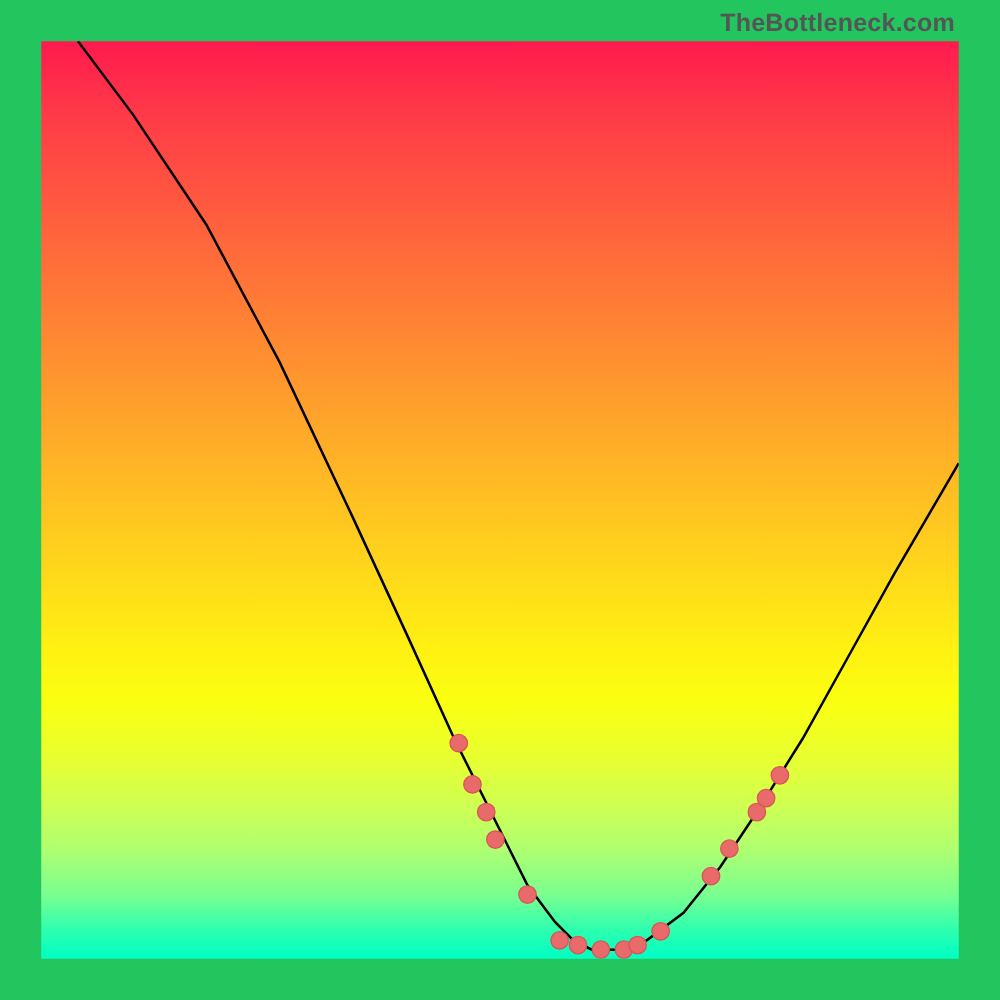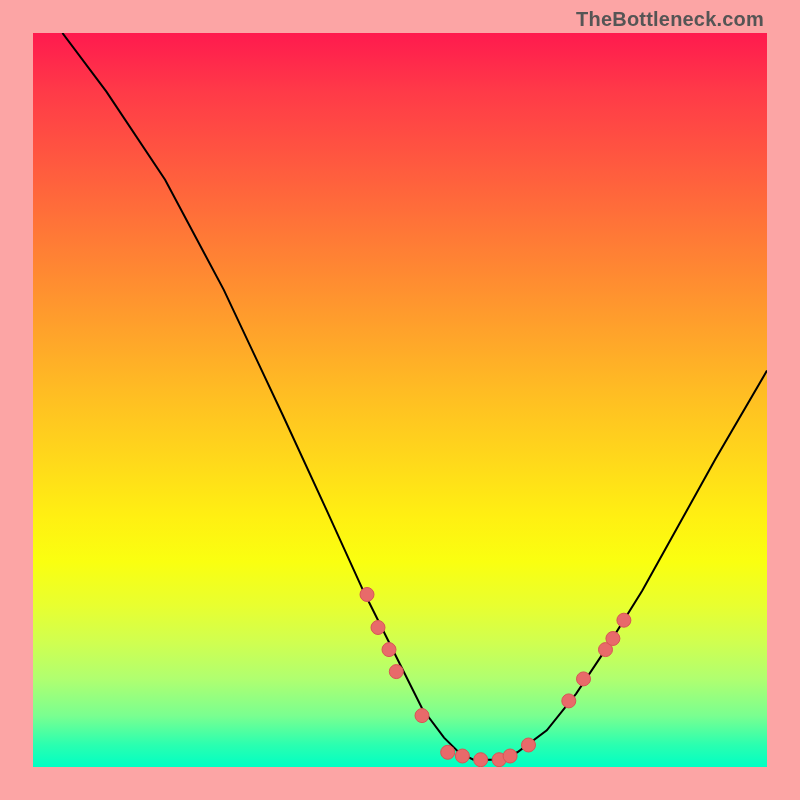--- a/index.html
+++ b/index.html
@@ -10,21 +10,21 @@
     height: 800px;
     overflow: hidden;
     font-family: Arial, sans-serif;
   }
   .frame {
     position: absolute;
     top: 0;
     left: 0;
     width: 800px;
     height: 800px;
-    background: #fca5a5;
+    background: #22c55e;
   }
   .plot-area {
     position: absolute;
     top: 33px;
     left: 33px;
     width: 734px;
     height: 734px;
     
     background: linear-gradient(to bottom,
       #ff1a4e 0%,

